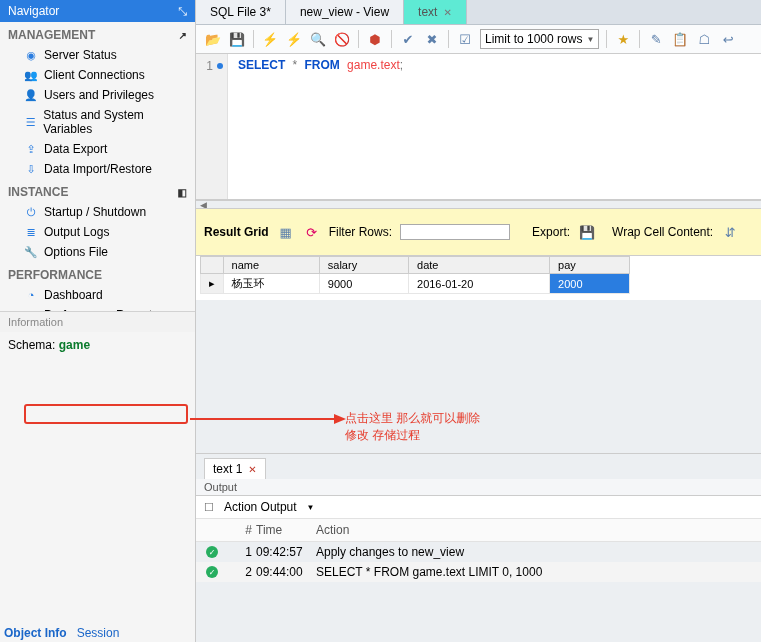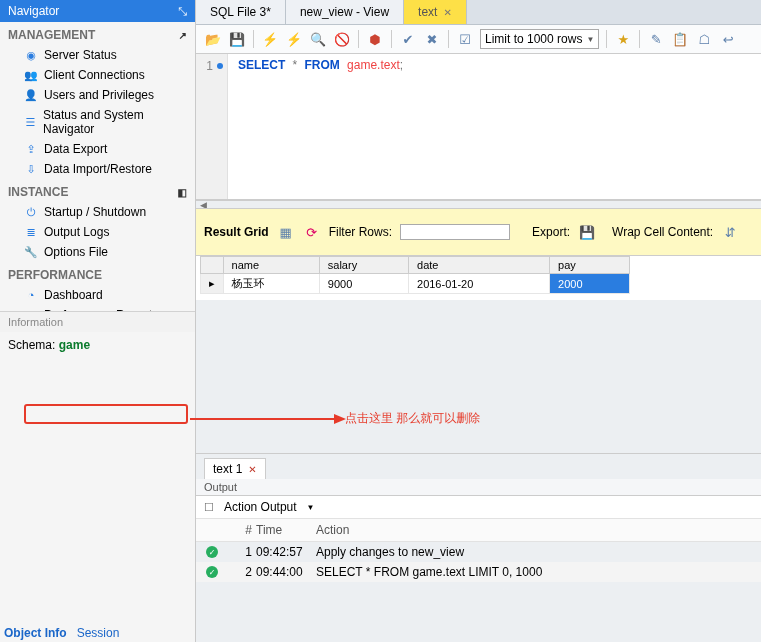--- a/index.html
+++ b/index.html
@@ -22,21 +22,21 @@
 .schema-line { padding:6px 8px; }
 .schema-line b { color:#0a7a2c; }
 .bottom-tabs { position:absolute; bottom:2px; left:4px; display:flex; gap:10px; color:#1a66c9; font-size:12px; }
 .bottom-tabs .tab-b { cursor:pointer; }
 .bottom-tabs .active-b { font-weight:bold; }
 
 
 .main { flex:1; display:flex; flex-direction:column; background:#eceff2; position:relative; }
 .tabs { display:flex; background:#dbe1e8; border-bottom:1px solid #bcc4cc; }
 .tab { padding:5px 14px; font-size:12px; border-right:1px solid #bcc4cc; background:#eef1f5; display:flex; align-items:center; gap:6px; cursor:pointer; }
-.tab.active { background:#fde047; color:#555; }
+.tab.active { background:#5eead4; color:#555; }
 .tab .close-x { color:#777; font-size:10px; }
 .toolbar { display:flex; align-items:center; padding:4px 8px; gap:6px; border-bottom:1px solid #ccc; background:#fafbfc; }
 .tb-ic { width:18px; height:18px; display:inline-flex; align-items:center; justify-content:center; color:#5e81ac; font-size:13px; cursor:pointer; }
 .tb-sep { width:1px; height:18px; background:#ccc; margin:0 1px; }
 .combo { border:1px solid #aaa; padding:2px 4px; font-size:11px; display:flex; align-items:center; gap:4px; background:#fff; }
 .combo .dd { font-size:8px; color:#555; }
 .editor { background:#fff; height:146px; display:flex; border-bottom:1px solid #ccc; }
 .gutter { width:32px; background:#f0f0f0; border-right:1px solid #e0e0e0; padding-top:4px; }
 .gutter-row { display:flex; justify-content:flex-end; align-items:center; padding:0 4px; height:16px; gap:4px; color:#888; font-size:11px; }
 .gutter-dot { width:6px; height:6px; border-radius:50%; background:#2a7de0; }
@@ -93,21 +93,21 @@
       <div class="nav-item">
           <span class="ic">👥</span>
           <span>Client Connections</span>
         </div>
       <div class="nav-item">
           <span class="ic">👤</span>
           <span>Users and Privileges</span>
         </div>
       <div class="nav-item">
           <span class="ic">☰</span>
-          <span>Status and System Navigator</span>
+          <span>Status and System Variables</span>
         </div>
       <div class="nav-item">
           <span class="ic">⇪</span>
           <span>Data Export</span>
         </div>
       <div class="nav-item">
           <span class="ic">⇩</span>
           <span>Data Import/Restore</span>
         </div>
 
@@ -290,13 +290,14 @@
   </div>
 </div>
 
 <div class="red-box"></div>
 <svg class="arrow" viewBox="0 0 156 14">
   <line x1="0" y1="7" x2="146" y2="7" stroke="#e63a2a" stroke-width="2"></line>
   <polygon points="156,7 144,2 144,12" fill="#e63a2a"></polygon>
 </svg>
 <div class="annot">
   <div>点击这里 那么就可以删除</div>
+  <div>修改 存储过程</div>
 </div>
 
 </body></html>

